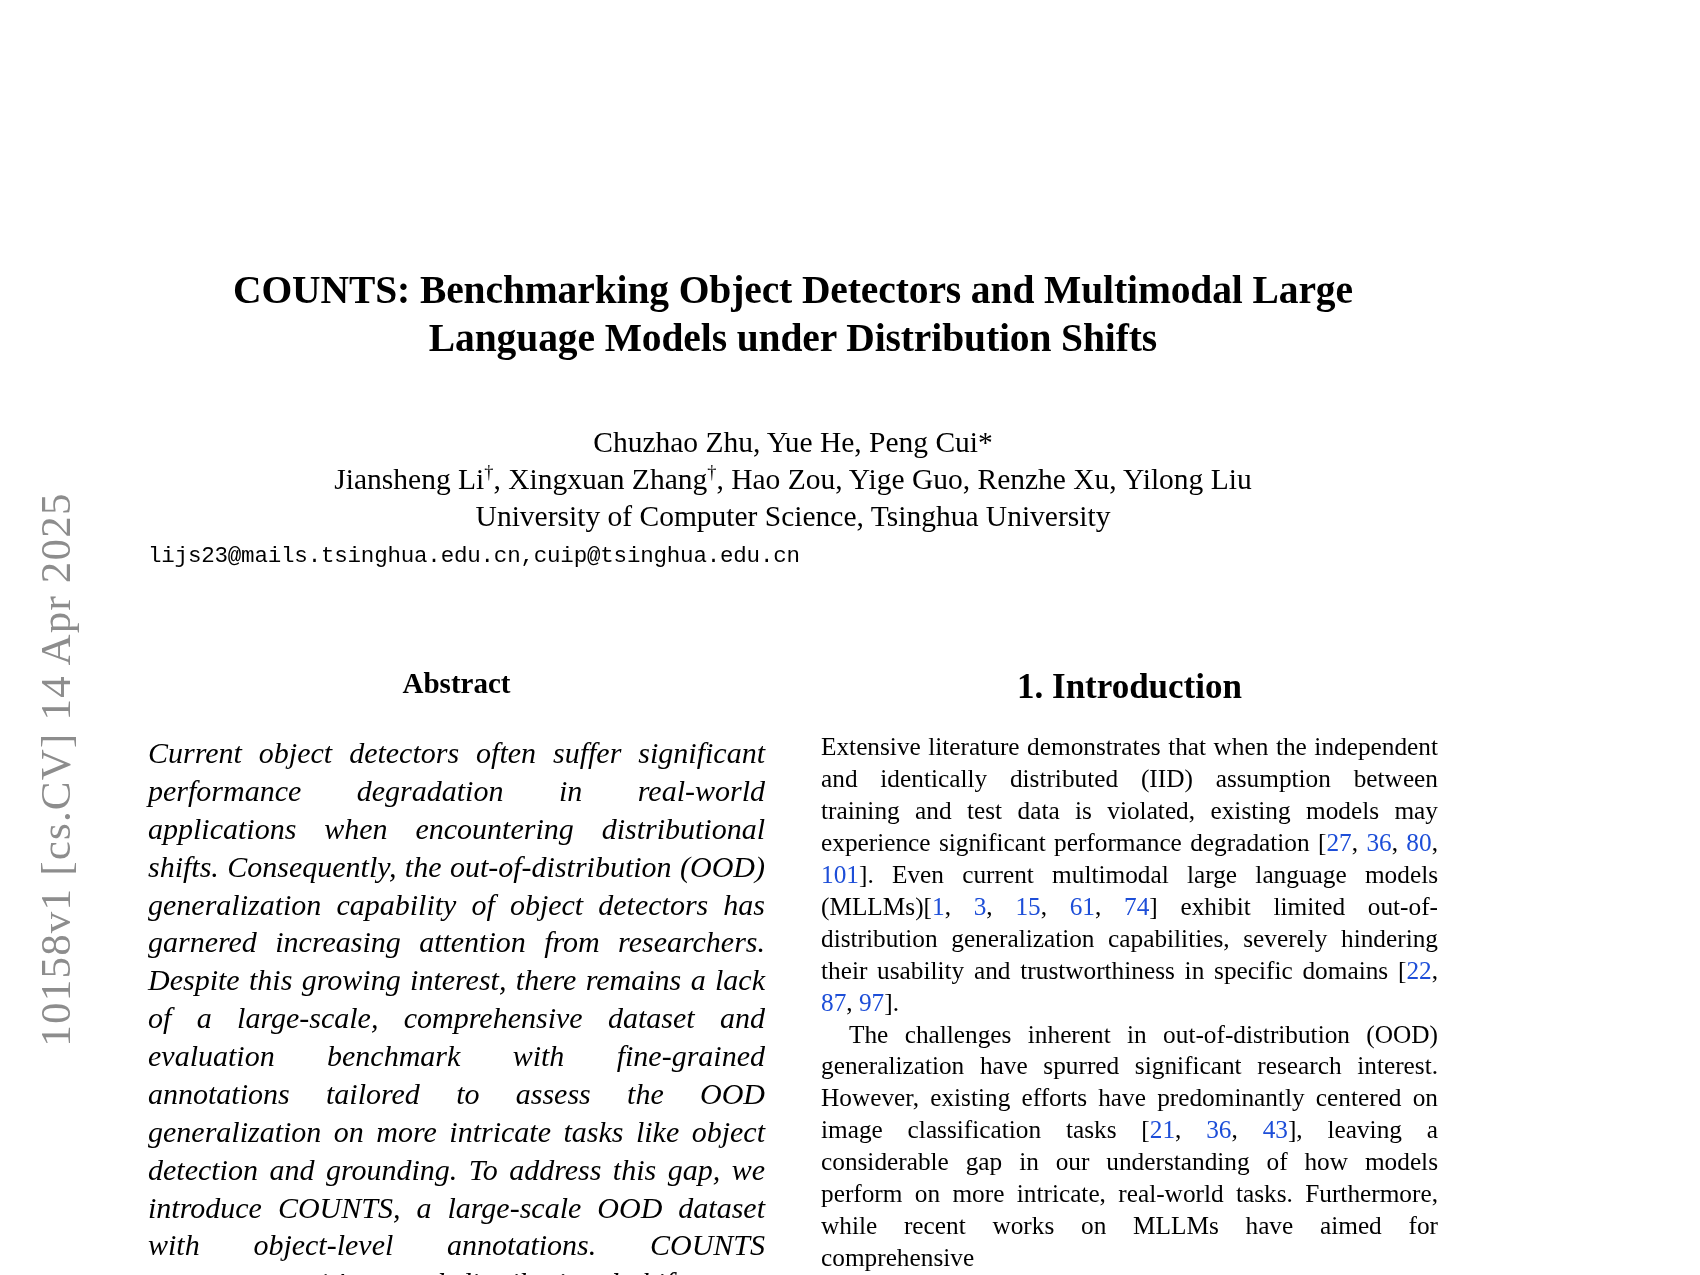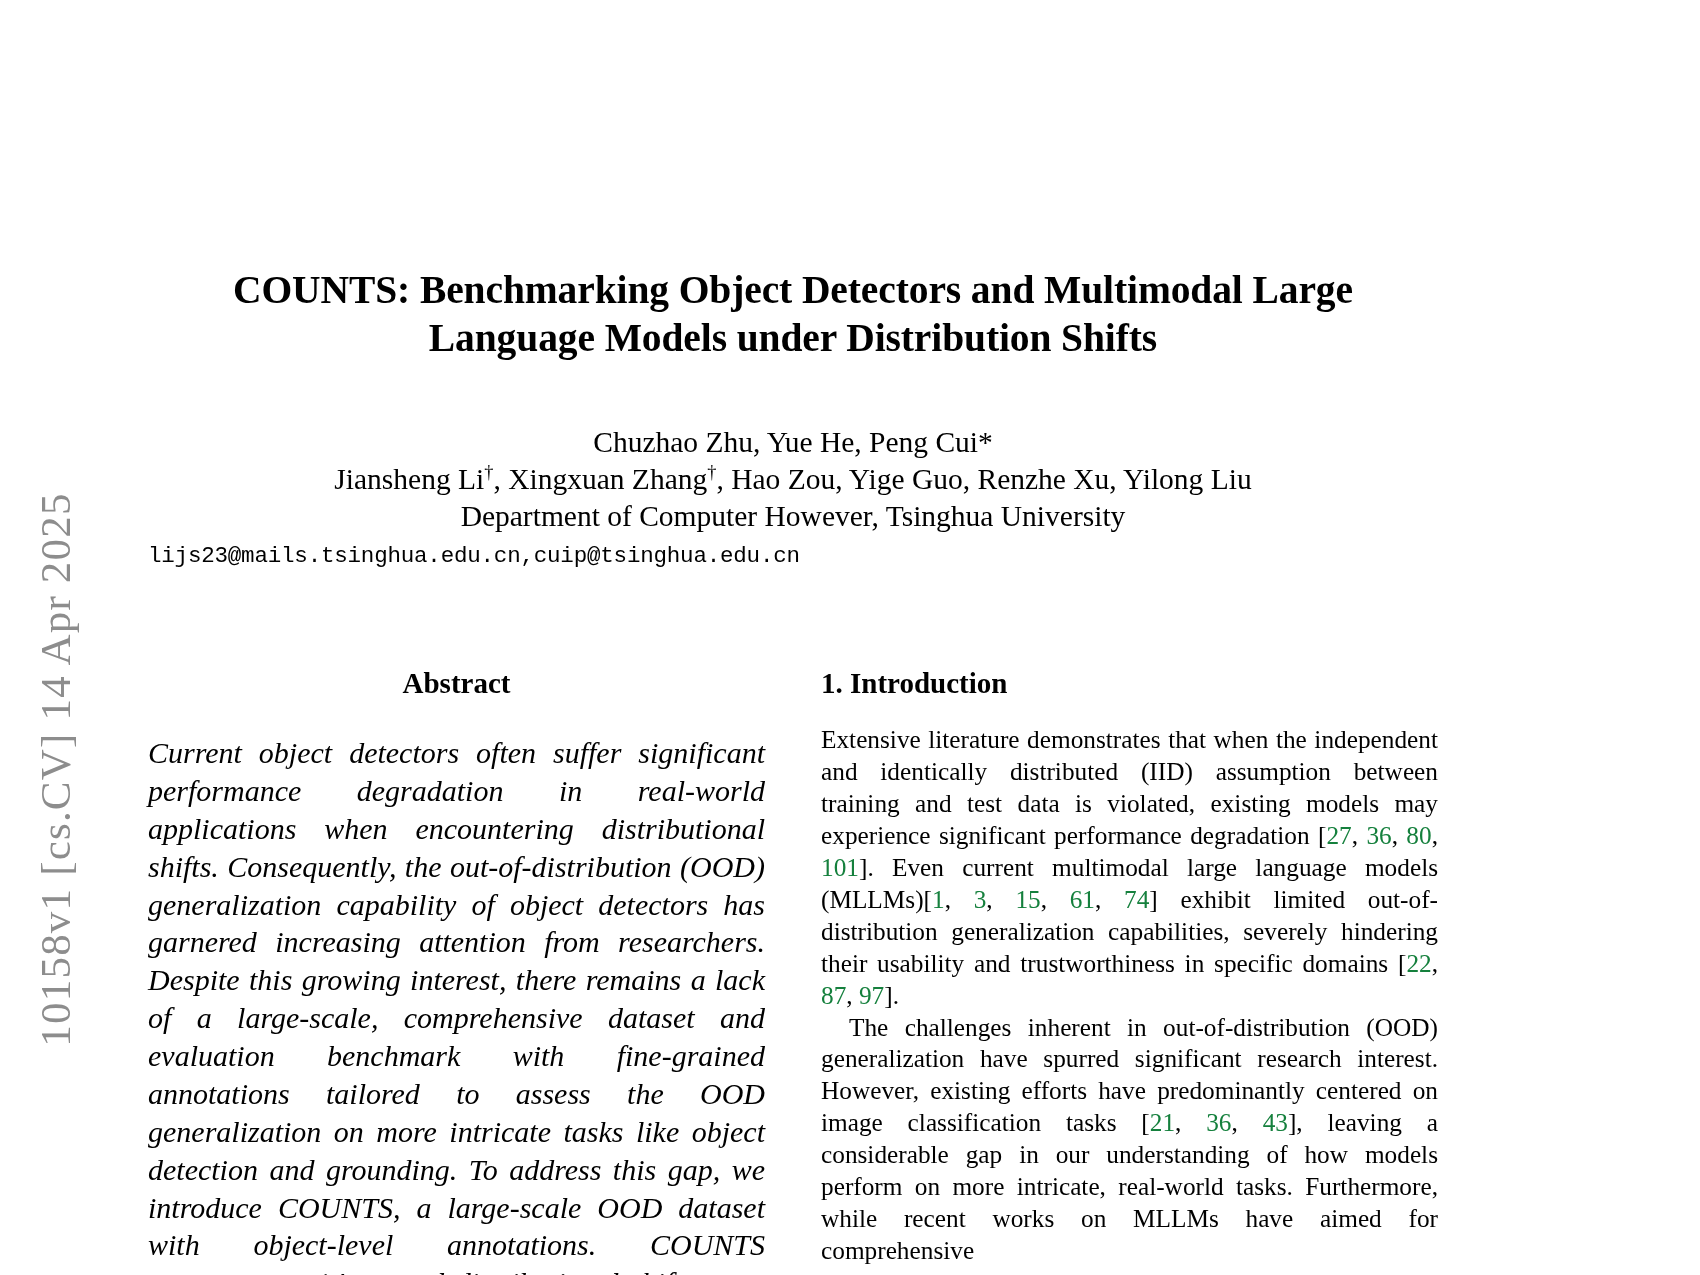--- a/index.html
+++ b/index.html
@@ -83,22 +83,22 @@
     margin-top: 36px;
   }
 
   .sec-head-center {
     text-align: center;
     font-size: 29px;
     font-weight: bold;
     margin: 0 0 34px 0;
   }
   .sec-head-left {
-    text-align: left;
-    font-size: 29px;
+    text-align: center;
+    font-size: 35px;
     font-weight: bold;
     margin: 0 0 24px 0;
   }
 
   .abstract-body {
     font-style: italic;
     font-size: 30px;
     line-height: 1.263;
     text-align: justify;
     text-align-last: left;
@@ -108,21 +108,21 @@
 
   .intro-body {
     font-size: 25.3px;
     line-height: 1.263;
     text-align: justify;
     text-align-last: left;
   }
   .intro-body p { margin: 0; }
   .intro-body p.indent { text-indent: 28px; }
 
-  .cite { color: #15803d; }
+  .cite { color: #1d4ed8; }
 
   sup.num {
     font-size: 0.66em;
     vertical-align: super;
     line-height: 0;
   }
 
   
   #page::after {
     content: "";
@@ -136,21 +136,21 @@
 
 <div id="arxiv-stamp">10158v1  [cs.CV]  14 Apr 2025</div>
 
 <div id="page">
 
   <h1 id="title">COUNTS: Benchmarking Object Detectors and Multimodal Large Language Models under Distribution Shifts</h1>
 
   <div id="authors">
     <span class="aline">Chuzhao Zhu, Yue He, Peng Cui*</span>
     <span class="aline"><span>Jiansheng Li</span><sup>†</sup><span>, Xingxuan Zhang</span><sup>†</sup><span>, Hao Zou, Yige Guo, Renzhe Xu, Yilong Liu</span></span>
-    <span class="aline">Department of Computer However, Tsinghua University</span>
+    <span class="aline">University of Computer Science, Tsinghua University</span>
   </div>
 
   <div id="emails">lijs23@mails.tsinghua.edu.cn,cuip@tsinghua.edu.cn</div>
 
   <div id="columns">
 
     <div class="col">
       <h2 class="sec-head-center">Abstract</h2>
       <div class="abstract-body">
         <p><span>Current object detectors often suffer significant performance degradation in real-world applications when encountering distributional shifts. Consequently, the out-of-distribution (OOD) generalization capability of object detectors has garnered increasing attention from researchers. Despite this growing interest, there remains a lack of a large-scale, comprehensive dataset and evaluation benchmark with fine-grained annotations tailored to assess the OOD generalization on more intricate tasks like object detection and grounding. To address this gap, we introduce COUNTS, a large-scale OOD dataset with object-level annotations. COUNTS encompasses 14 natural distributional shifts, over 222K samples, and more than 1,196K labeled bounding boxes. Leveraging COUNTS, we introduce two novel benchmarks: O(OD)</span><sup class="num">2</sup><span> and OODG. O(OD)</span><sup class="num">2</sup><span> includes datasets and empirical results on the OOD</span></p>

